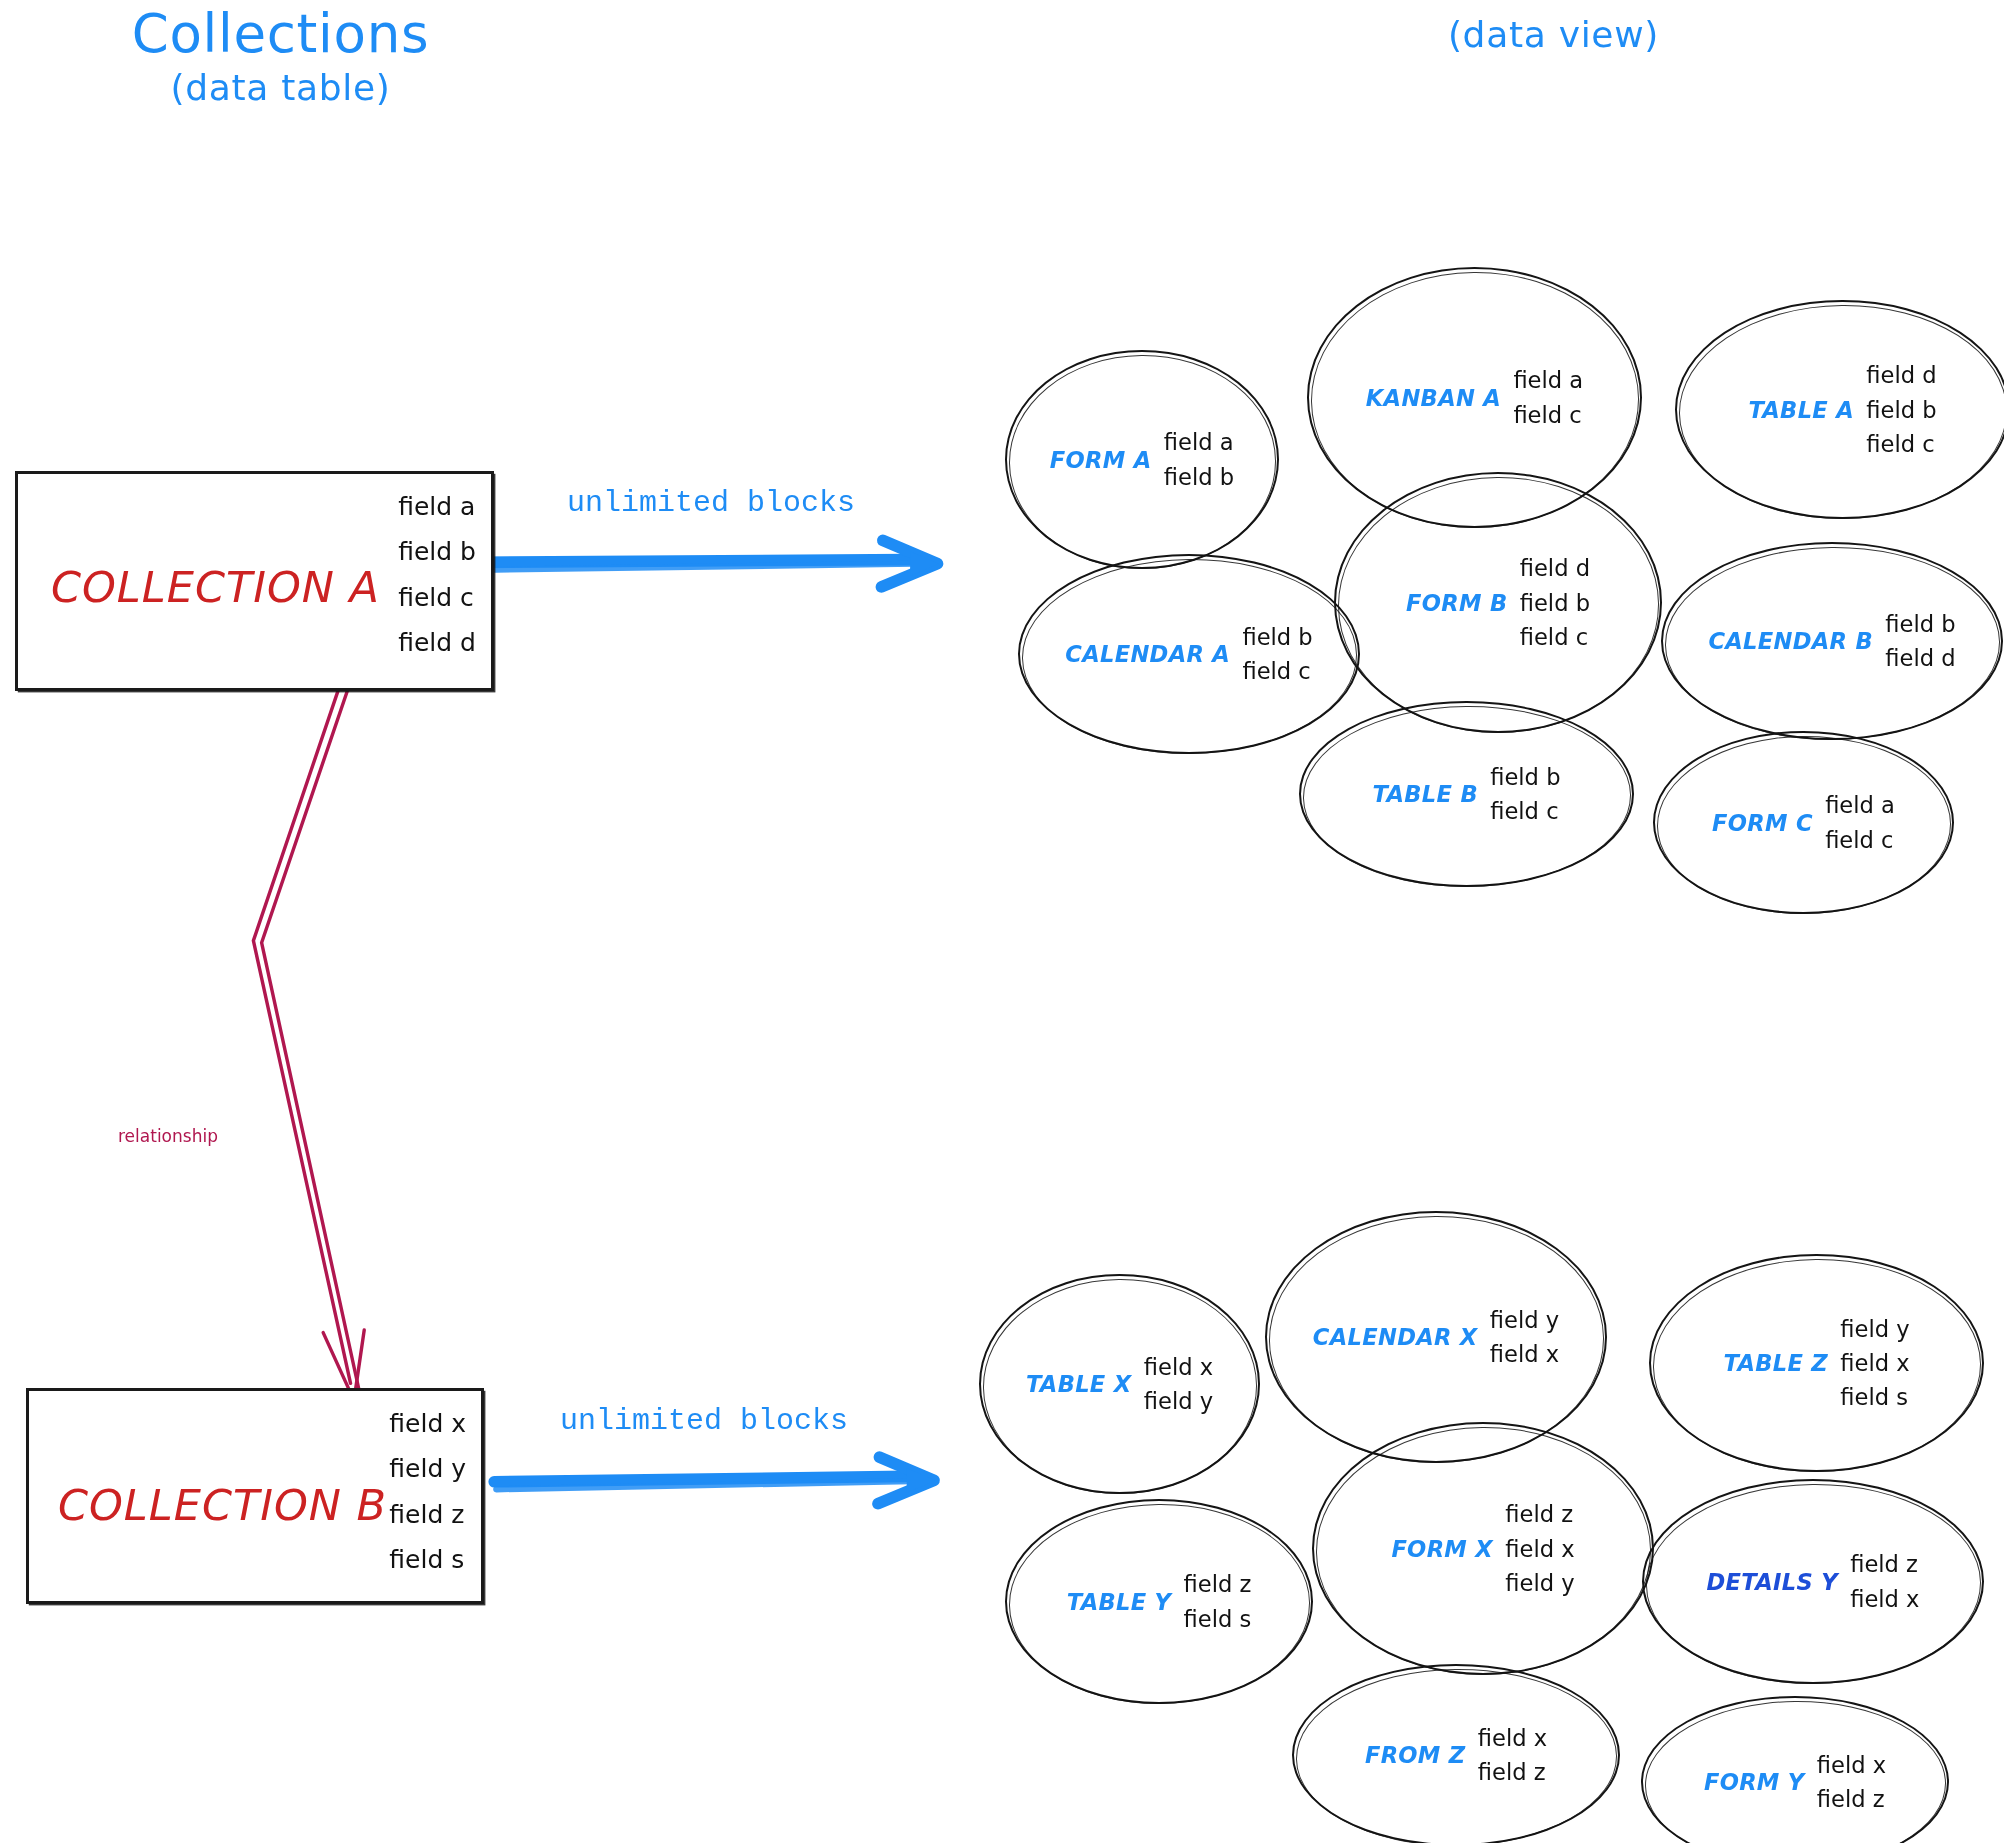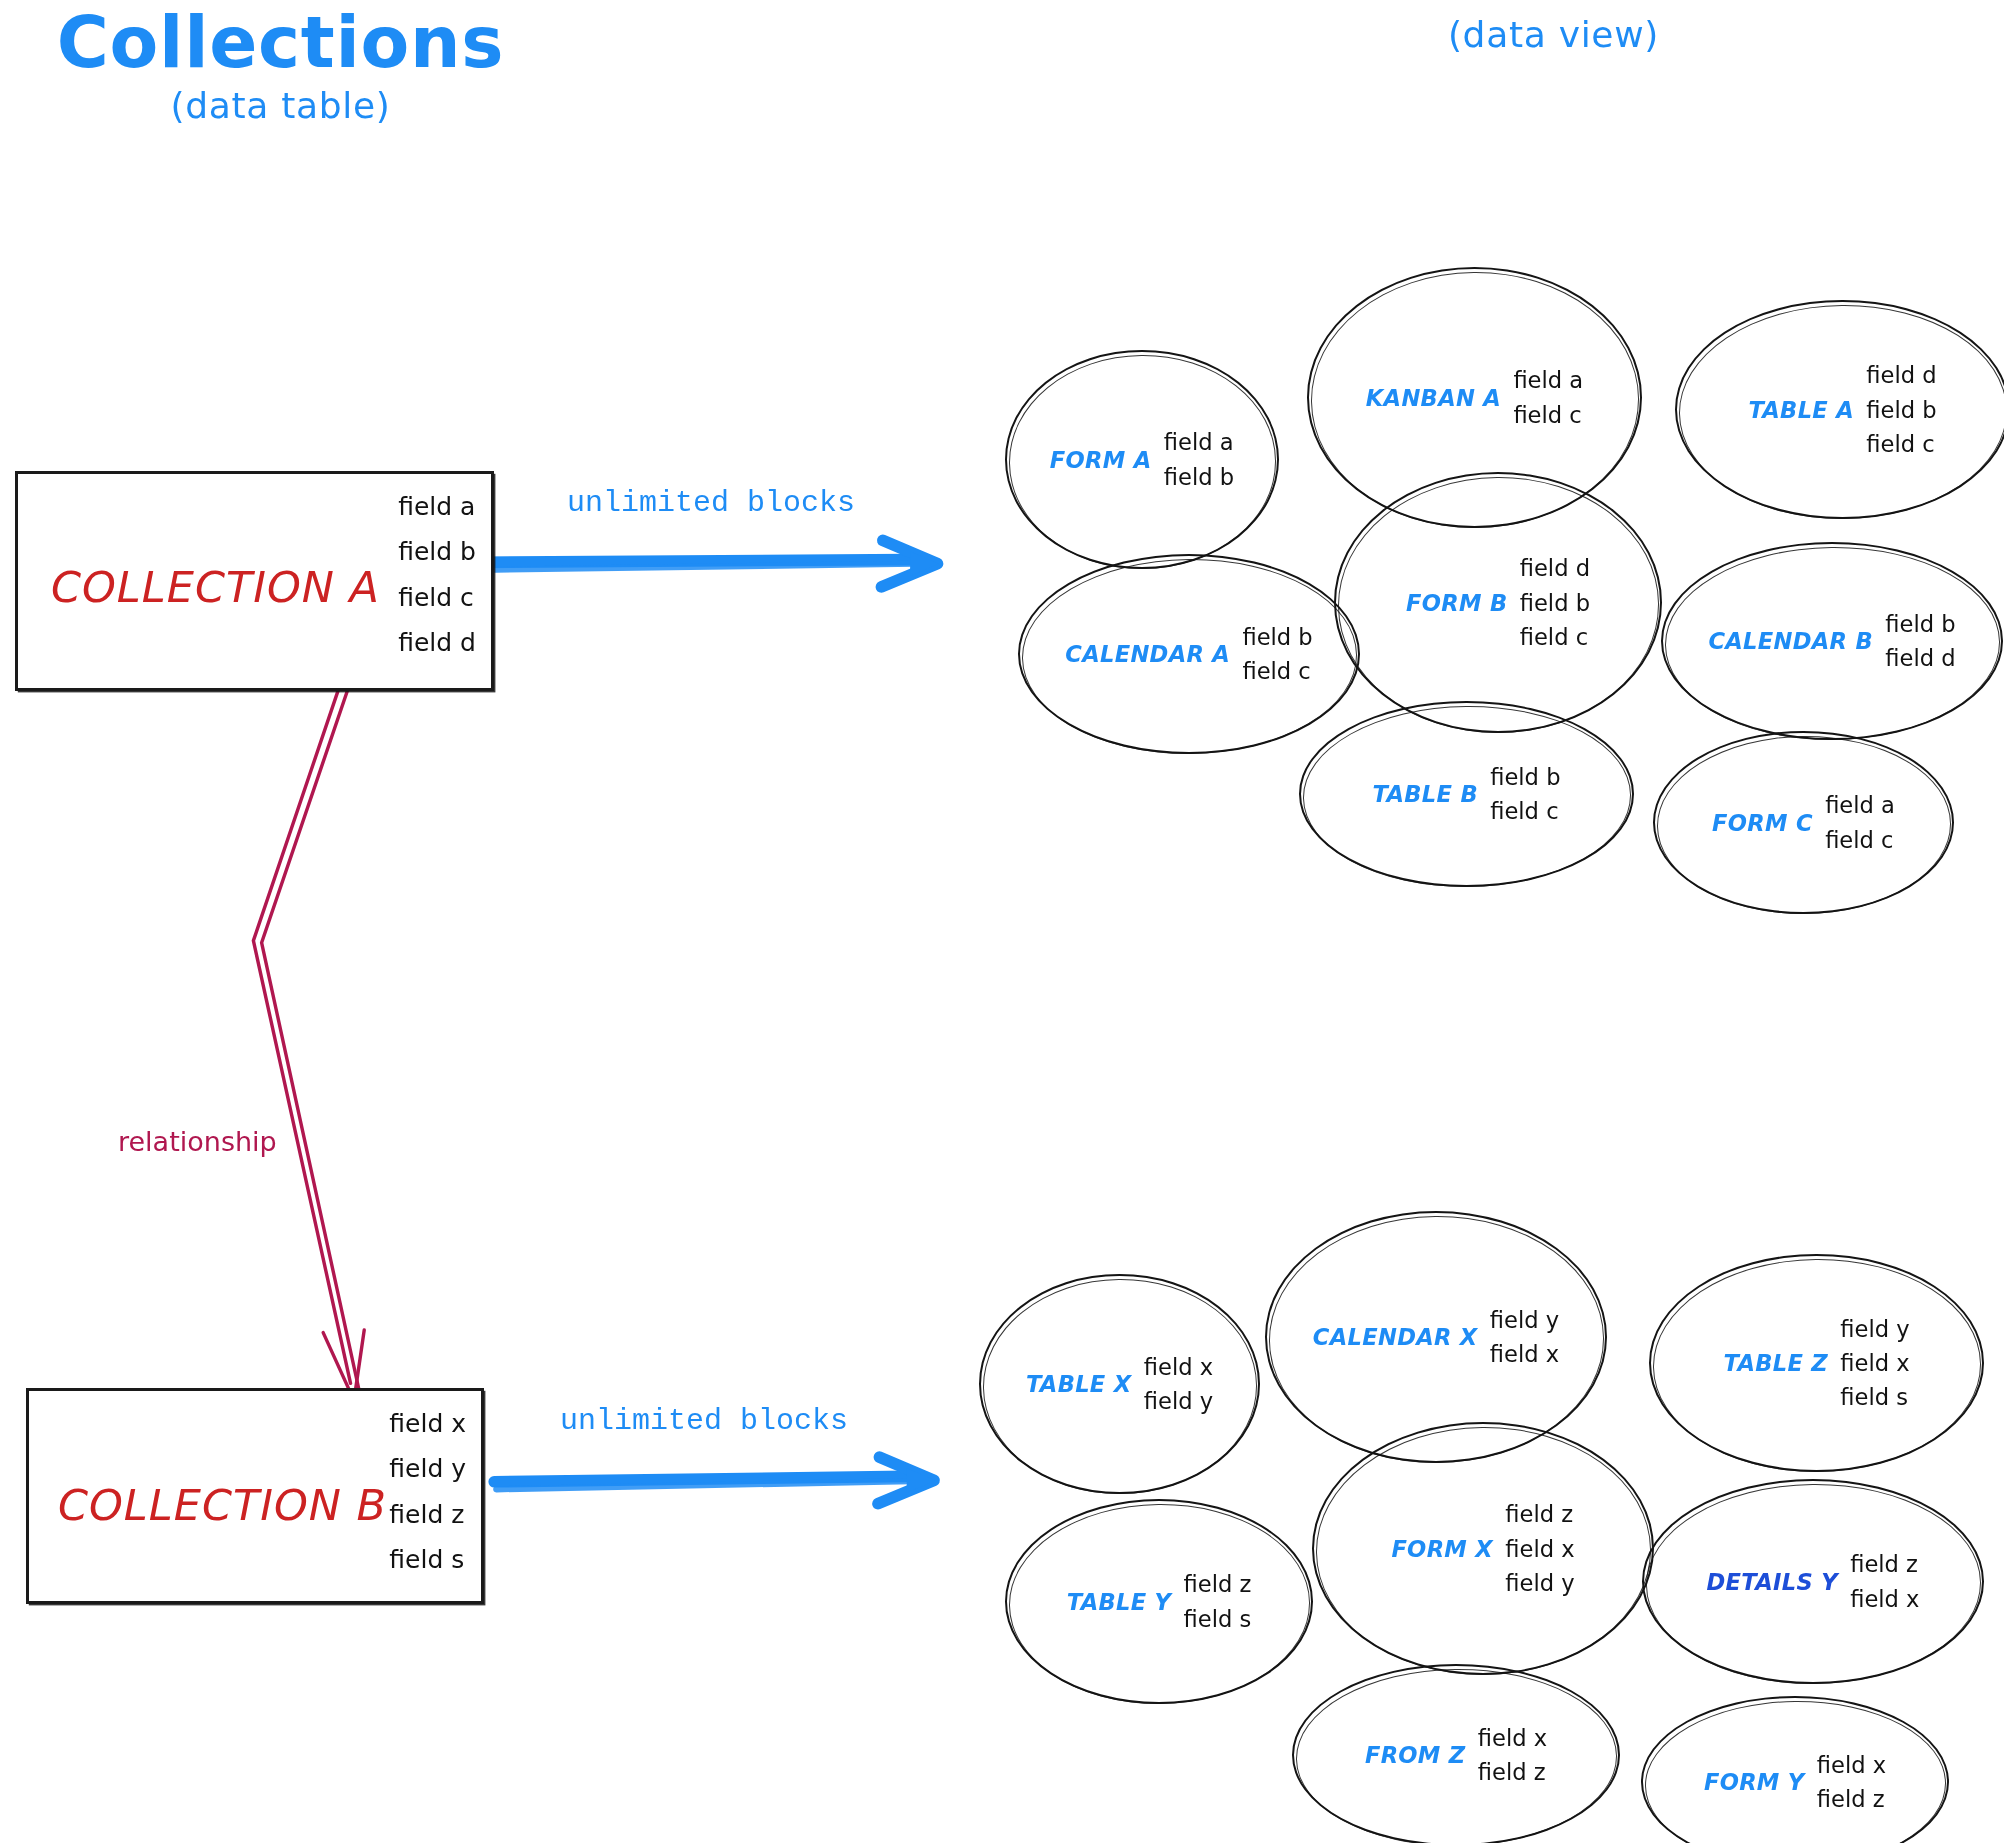--- a/index.html
+++ b/index.html
@@ -19,24 +19,23 @@
   .col-title {
     position: absolute;
     color: #1e8cf5;
     font-family: "DejaVu Sans", sans-serif;
     font-weight: 400;
     text-align: center;
     white-space: nowrap;
     letter-spacing: 0.7px;
   }
   .col-title .main {
-    font-size: 71px;
+    font-size: 53px;
     line-height: 1.0;
     display: block;
-    font-weight: bold;
   }
   .col-title .sub {
     font-size: 36px;
     line-height: 1.55;
     display: block;
   }
 
   
   .collection-box {
     position: absolute;
@@ -74,21 +73,21 @@
   .arrow-label {
     position: absolute;
     color: #1e8cf5;
     font-size: 30px;
     white-space: nowrap;
     font-family: Liberation Mono, monospace;
   }
   .rel-label {
     position: absolute;
     color: #b0174f;
-    font-size: 27px;
+    font-size: 17px;
     white-space: nowrap;
     font-family: "DejaVu Sans", sans-serif;
   }
 
   
   .block {
     position: absolute;
     box-sizing: border-box;
     border: 2.7px solid #141414;
     border-radius: 50%;

